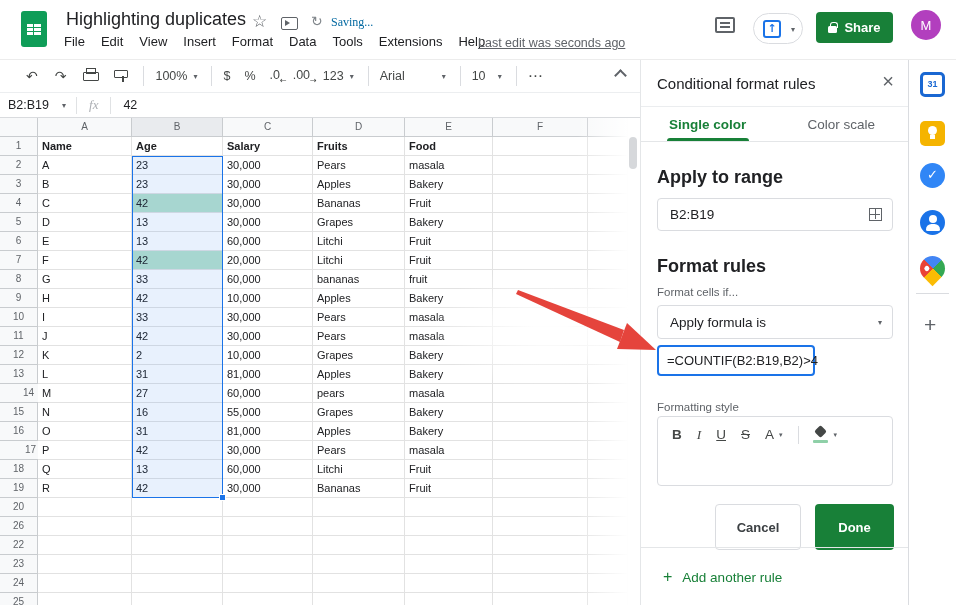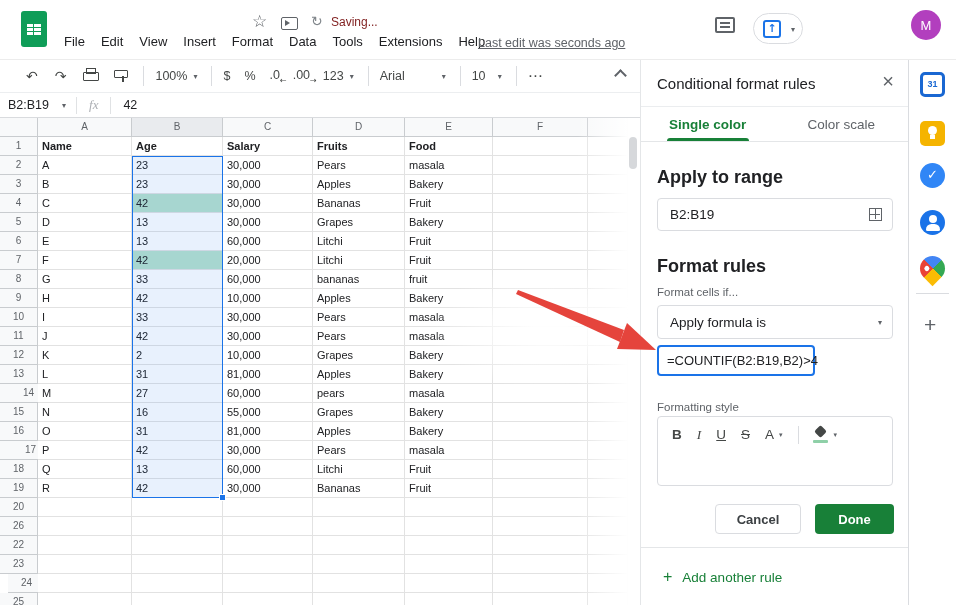--- a/index.html
+++ b/index.html
@@ -11,21 +11,21 @@
   .logo { position:absolute; left:21px; top:11px; width:26px; height:36px; background:#0f9d58; border-radius:3px; }
   .logo .grid-lines { position:absolute; left:6px; top:13px; width:14px; height:11px; background:
       linear-gradient(to right, transparent 6px, #0f9d58 6px, #0f9d58 7.5px, transparent 7.5px),
       linear-gradient(to bottom, transparent 3px, #0f9d58 3px, #0f9d58 4.5px, transparent 4.5px, transparent 7px, #0f9d58 7px, #0f9d58 8.5px, transparent 8.5px),
       #fff; }
   .doc-title { position:absolute; left:66px; top:9px; font-size:18px; color:#202124; }
   .star { position:absolute; left:252px; top:11px; font-size:17px; color:#5f6368; font-family:"DejaVu Sans",sans-serif; }
   .folder-ic { position:absolute; left:281px; top:17px; width:17px; height:13px; border:1.7px solid #5f6368; border-radius:2px; }
   .folder-ic::before { content:""; position:absolute; left:3px; top:1.5px; border-left:5px solid #5f6368; border-top:3.5px solid transparent; border-bottom:3.5px solid transparent; }
   .saving-ic { position:absolute; left:311px; top:13px; font-size:14px; color:#80868b; font-family:"DejaVu Sans",sans-serif; }
-  .saving-txt { position:absolute; left:331px; top:15px; font-size:12px; color:#7f1d1d; }
+  .saving-txt { position:absolute; left:331px; top:15px; font-size:12px; color:#0369a1;font-family:Liberation Serif, serif; }
   .menubar { position:absolute; left:64px; top:34px; display:flex; gap:16px; font-size:13px; color:#202124; }
   .menubar span { cursor:default; }
   .last-edit { position:absolute; left:478px; top:36px; font-size:12.5px; color:#5f6368; text-decoration:underline; }
   .comment-ic { position:absolute; left:715px; top:17px; width:20px; height:16px; border:2px solid #5f6368; border-radius:2px; }
   .comment-ic i { position:absolute; left:3px; height:1.6px; width:10px; background:#5f6368; }
   .comment-ic i:nth-child(1){ top:3px; } .comment-ic i:nth-child(2){ top:7px; }
   .present-pill { position:absolute; left:753px; top:13px; width:50px; height:31px; border:1px solid #dadce0; border-radius:16px; background:#fff; }
   .present-box { position:absolute; left:9px; top:6px; width:18px; height:18px; border:2px solid #1a73e8; border-radius:3px; color:#1a73e8; font-size:11px; font-weight:bold; text-align:center; line-height:14px; font-family:"DejaVu Sans",sans-serif; }
   .present-caret { position:absolute; right:7px; top:11px; font-size:8px; color:#5f6368; font-family:"DejaVu Sans",sans-serif; }
   .share-btn { position:absolute; left:816px; top:12px; width:77px; height:31px; background:#188038; border-radius:4px; color:#fff; font-size:13px; font-weight:bold; display:flex; align-items:center; justify-content:center; gap:7px; }
@@ -87,21 +87,21 @@
   .cursor { display:inline-block; width:1px; height:14px; background:#202124; margin-left:1px; }
   .style-box { position:absolute; left:16px; top:356px; width:236px; height:70px; border:1px solid #dadce0; border-radius:4px; overflow:hidden; }
   .style-preview { height:35px; background:#b7e1cd; font-size:13px; color:#202124; line-height:35px; padding-left:12px; }
   .style-tools { height:35px; display:flex; align-items:center; padding-left:14px; gap:15px; color:#444746; font-size:13.5px; }
   .st-b { font-weight:bold; } .st-i { font-style:italic; font-family:"Liberation Serif",serif; } .st-u { text-decoration:underline; } .st-s { text-decoration:line-through; }
   .st-sep { width:1px; height:18px; background:#dadce0; }
   .bucket { position:relative; width:14px; height:16px; }
   .bucket .drop { position:absolute; left:2px; top:0; width:9px; height:9px; background:#444746; transform:rotate(45deg); border-radius:2px; }
   .bucket .bar { position:absolute; left:-1px; bottom:0; width:15px; height:3px; background:#8fd0a8; border-radius:1px; }
   .mini-caret { font-size:7px; color:#5f6368; font-family:"DejaVu Sans",sans-serif; margin-left:-9px; }
-  .btn { position:absolute; top:444px; height:30px; border-radius:4px; font-size:13px; font-weight:bold; display:flex; align-items:center; justify-content:center; cursor:pointer; }
+  .btn { position:absolute; top:444px; height:46px; border-radius:4px; font-size:13px; font-weight:bold; display:flex; align-items:center; justify-content:center; cursor:pointer; }
   .btn-cancel { left:74px; width:86px; background:#fff; border:1px solid #dadce0; color:#3c4043; }
   .btn-done { left:174px; width:79px; background:#188038; color:#fff; }
   .p-div2 { position:absolute; left:0; top:487px; width:100%; height:1px; background:#e4e6e8; }
   .add-rule { position:absolute; left:22px; top:508px; font-size:13.5px; color:#188038; display:flex; align-items:center; gap:10px; cursor:pointer; }
   .add-rule .plus { font-size:16px; }
 
   
   .side { position:absolute; left:908px; top:60px; width:48px; height:545px; background:#fff; border-left:1px solid #dadce0; }
   .side .ic { position:absolute; left:11px; width:25px; height:25px; cursor:pointer; }
   .cal-ic { top:12px; background:#fff; border:3px solid #1967d2; border-radius:5px; color:#1967d2; font-size:9px; font-weight:bold; text-align:center; line-height:19px; }
@@ -121,20 +121,21 @@
 </style>
 </head>
 <body>
 
 <div id="app">
 
   <div class="topbar">
     <div class="logo">
         <div class="grid-lines"></div>
       </div>
+    <div class="doc-title">Highlighting duplicates</div>
     <span class="star">☆</span>
     <span class="folder-ic"></span>
     <span class="saving-ic">↻</span>
     <span class="saving-txt">Saving...</span>
     <div class="menubar">
         <span>File</span>
         <span>Edit</span>
         <span>View</span>
         <span>Insert</span>
         <span>Format</span>
@@ -144,20 +145,24 @@
         <span>Help</span>
       </div>
     <span class="last-edit">Last edit was seconds ago</span>
     <div class="comment-ic">
         <i></i>
         <i></i>
       </div>
     <div class="present-pill">
       <div class="present-box">↑</div>
       <span class="present-caret">▾</span>
+    </div>
+    <div class="share-btn">
+      <span class="lock"></span>
+      <span>Share</span>
     </div>
     <div class="avatar">M</div>
   </div>
 
   <div class="toolbar">
     <span class="tbi">↶</span>
     <span class="tbi">↷</span>
     <span class="printer"></span>
     <span class="paintfmt"></span>
     <span class="tbsep"></span>
@@ -376,21 +381,21 @@
       <div class="gcell " style="left: 493px; top: 418px; width: 95px; height: 19px;"></div>
       <div class="gcell " style="left: 588px; top: 418px; width: 40px; height: 19px;"></div>
       <div class="gcell ghead" style="left: 0px; top: 437px; width: 38px; height: 19px;">23</div>
       <div class="gcell " style="left: 38px; top: 437px; width: 94px; height: 19px;"></div>
       <div class="gcell " style="left: 132px; top: 437px; width: 91px; height: 19px;"></div>
       <div class="gcell " style="left: 223px; top: 437px; width: 90px; height: 19px;"></div>
       <div class="gcell " style="left: 313px; top: 437px; width: 92px; height: 19px;"></div>
       <div class="gcell " style="left: 405px; top: 437px; width: 88px; height: 19px;"></div>
       <div class="gcell " style="left: 493px; top: 437px; width: 95px; height: 19px;"></div>
       <div class="gcell " style="left: 588px; top: 437px; width: 40px; height: 19px;"></div>
-      <div class="gcell ghead" style="left: 0px; top: 456px; width: 38px; height: 19px; margin-left: 8px;">24</div>
+      <div class="gcell ghead" style="left: 0px; top: 456px; width: 38px; height: 19px;">24</div>
       <div class="gcell " style="left: 38px; top: 456px; width: 94px; height: 19px;"></div>
       <div class="gcell " style="left: 132px; top: 456px; width: 91px; height: 19px;"></div>
       <div class="gcell " style="left: 223px; top: 456px; width: 90px; height: 19px;"></div>
       <div class="gcell " style="left: 313px; top: 456px; width: 92px; height: 19px;"></div>
       <div class="gcell " style="left: 405px; top: 456px; width: 88px; height: 19px;"></div>
       <div class="gcell " style="left: 493px; top: 456px; width: 95px; height: 19px;"></div>
       <div class="gcell " style="left: 588px; top: 456px; width: 40px; height: 19px;"></div>
       <div class="gcell ghead" style="left: 0px; top: 475px; width: 38px; height: 19px;">25</div>
       <div class="gcell " style="left: 38px; top: 475px; width: 94px; height: 19px;"></div>
       <div class="gcell " style="left: 132px; top: 475px; width: 91px; height: 19px;"></div>

